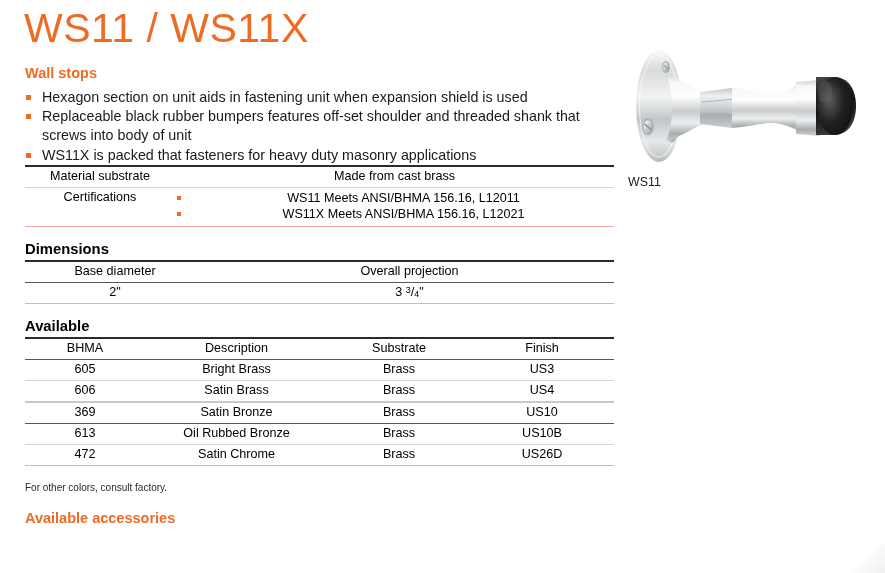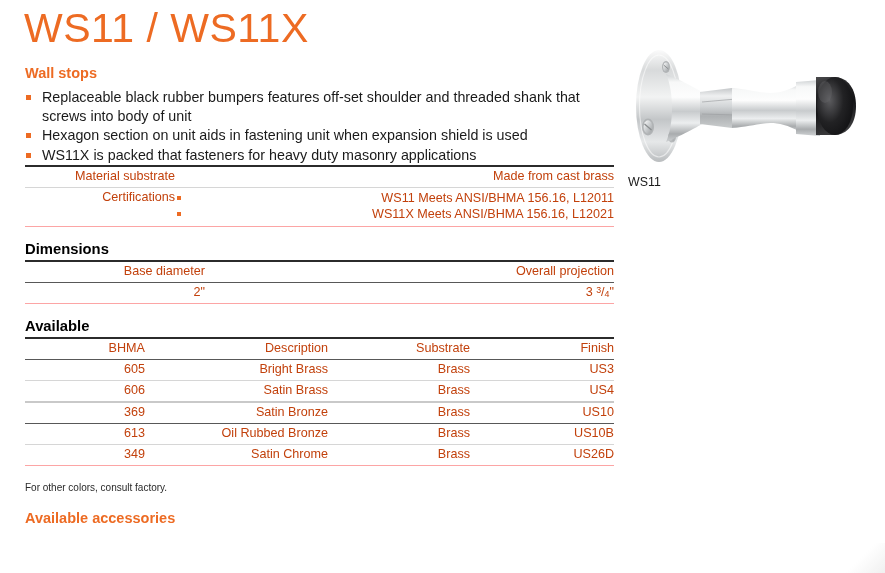--- a/index.html
+++ b/index.html
@@ -77,27 +77,27 @@
     line-height: 18px;
   }
 
   
   table.spec {
     border-collapse: collapse;
     width: 589px;
     table-layout: fixed;
   }
   table.spec td, table.spec th {
-    text-align: right;
+    text-align: center;
     vertical-align: top;
     padding: 2px 0 3px 0;
     font-size: 12.6px;
     line-height: 15px;
     font-weight: normal;
-    color: #c2410c;
+    color: #000000;
   }
   .rule-top    { border-top: 2px solid #2b2b2b; }
   .rule-dark   { border-bottom: 1px solid #585858; }
   .rule-light  { border-bottom: 1px solid #d6d6d6; }
   .rule-mid    { border-bottom: 2px solid #c9c9c9; }
   .rule-bottom { border-bottom: 1px solid #fca5a5; }
 
   th.col-head {
     font-weight: bold;
     font-size: 12.8px;
@@ -174,22 +174,22 @@
 </head>
 <body>
 
 <div class="title">WS11 / WS11X</div>
 
 <div class="left-col">
 
   <div class="subhead">Wall stops</div>
 
   <ul class="bullets">
+    <li>Hexagon section on unit aids in fastening unit when expansion shield is used</li>
     <li>Replaceable black rubber bumpers features off-set shoulder and threaded shank that screws into body of unit</li>
-    <li>Hexagon section on unit aids in fastening unit when expansion shield is used</li>
     <li>WS11X is packed that fasteners for heavy duty masonry applications</li>
   </ul>
 
   <table class="spec">
     <colgroup>
         <col style="width:150px">
         <col style="width:439px">
       </colgroup>
     <tbody>
       <tr class="rule-top rule-light">
@@ -263,21 +263,21 @@
         <td>Brass</td>
         <td>US10</td>
       </tr>
       <tr class="rule-light">
         <td>613</td>
         <td>Oil Rubbed Bronze</td>
         <td>Brass</td>
         <td>US10B</td>
       </tr>
       <tr class="rule-bottom">
-        <td>349</td>
+        <td>472</td>
         <td>Satin Chrome</td>
         <td>Brass</td>
         <td>US26D</td>
       </tr>
     </tbody>
   </table>
   <div class="footnote">For other colors, consult factory.</div>
 
   <div class="accessories">
     <div class="subhead">Available accessories</div>

